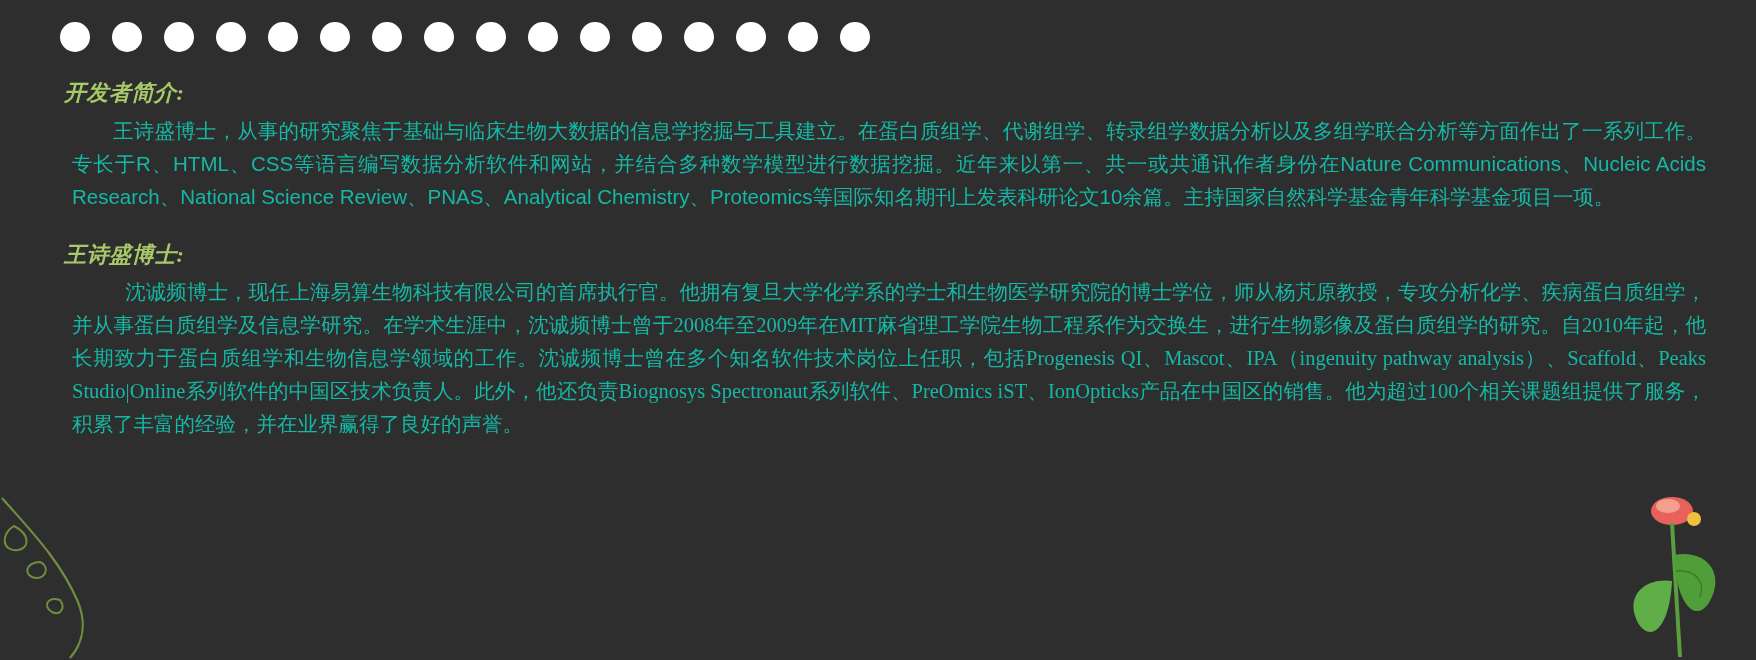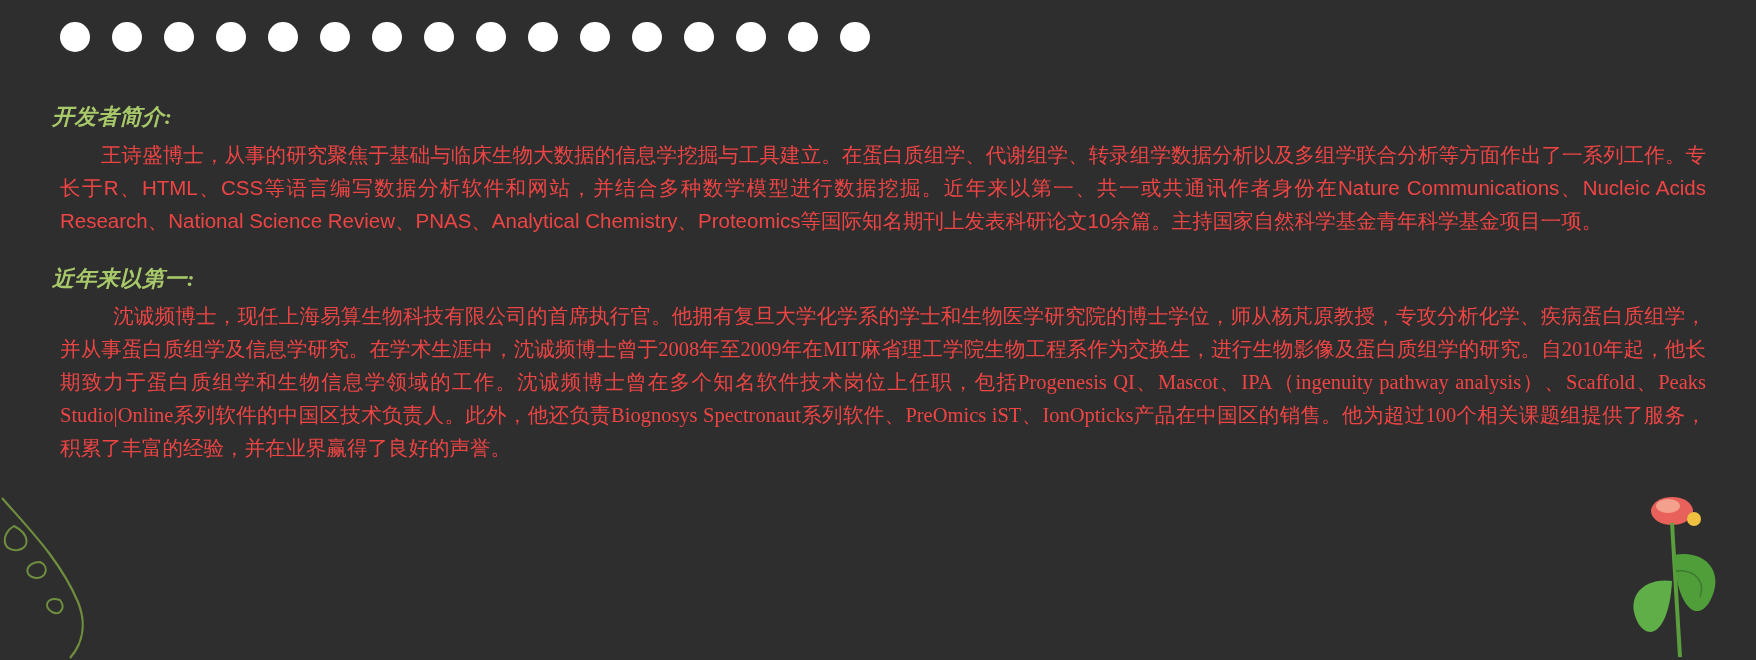--- a/index.html
+++ b/index.html
@@ -30,40 +30,39 @@
   }
   .dot {
     width: 30px;
     height: 30px;
     border-radius: 50%;
     background: #ffffff;
   }
   .content {
     position: absolute;
     top: 78px;
-    left: 52px;
+    left: 64px;
     right: 40px;
-    margin-top: 24px;
   }
   .section-title {
     font-family: "Liberation Serif", serif;
     font-style: italic;
     font-weight: bold;
     font-size: 22px;
     color: #a8c96a;
     margin: 0 0 6px 0;
     letter-spacing: 0.5px;
   }
   .section-title.second {
     margin-top: 26px;
   }
   .para {
     font-size: 20.5px;
     line-height: 1.62;
-    color: #ef4444;
+    color: #14b8a6;
     text-align: justify;
     text-justify: inter-ideograph;
     margin: 0;
     padding: 0 10px 0 8px;
   }
   .para.indent1 { text-indent: 2em; }
   .para.indent2 { text-indent: 2.6em; font-family: Liberation Serif, serif; }
   .block-1 { margin-bottom: 4px; }
 
   
@@ -110,21 +109,21 @@
   </div>
 
   <div class="content">
 
     <div class="block-1">
       <h2 class="section-title">开发者简介:</h2>
       <p class="para indent1">王诗盛博士，从事的研究聚焦于基础与临床生物大数据的信息学挖掘与工具建立。在蛋白质组学、代谢组学、转录组学数据分析以及多组学联合分析等方面作出了一系列工作。专长于R、HTML、CSS等语言编写数据分析软件和网站，并结合多种数学模型进行数据挖掘。近年来以第一、共一或共通讯作者身份在Nature Communications、Nucleic Acids Research、National Science Review、PNAS、Analytical Chemistry、Proteomics等国际知名期刊上发表科研论文10余篇。主持国家自然科学基金青年科学基金项目一项。</p>
     </div>
 
     <div class="block-2">
-      <h2 class="section-title second">近年来以第一:</h2>
+      <h2 class="section-title second">王诗盛博士:</h2>
       <p class="para indent2">沈诚频博士，现任上海易算生物科技有限公司的首席执行官。他拥有复旦大学化学系的学士和生物医学研究院的博士学位，师从杨芃原教授，专攻分析化学、疾病蛋白质组学，并从事蛋白质组学及信息学研究。在学术生涯中，沈诚频博士曾于2008年至2009年在MIT麻省理工学院生物工程系作为交换生，进行生物影像及蛋白质组学的研究。自2010年起，他长期致力于蛋白质组学和生物信息学领域的工作。沈诚频博士曾在多个知名软件技术岗位上任职，包括Progenesis QI、Mascot、IPA（ingenuity pathway analysis）、Scaffold、Peaks Studio|Online系列软件的中国区技术负责人。此外，他还负责Biognosys Spectronaut系列软件、PreOmics iST、IonOpticks产品在中国区的销售。他为超过100个相关课题组提供了服务，积累了丰富的经验，并在业界赢得了良好的声誉。</p>
     </div>
 
   </div>
 
   <svg class="vine" viewBox="0 0 140 170">
     <path d="M2 8 C 30 40, 60 70, 78 112 C 86 132, 84 152, 70 168" fill="none" stroke="#6f8f3f" stroke-width="2.2"></path>
     <path d="M14 36 C 0 44, 2 62, 18 60 C 30 58, 30 44, 14 36 Z" fill="none" stroke="#6f8f3f" stroke-width="2"></path>
     <path d="M60 110 C 48 106, 42 116, 52 122 C 60 126, 66 118, 60 110 Z" fill="none" stroke="#6f8f3f" stroke-width="2"></path>
     <path d="M40 72 C 26 72, 22 86, 36 88 C 46 89, 50 76, 40 72 Z" fill="none" stroke="#6f8f3f" stroke-width="2"></path>

